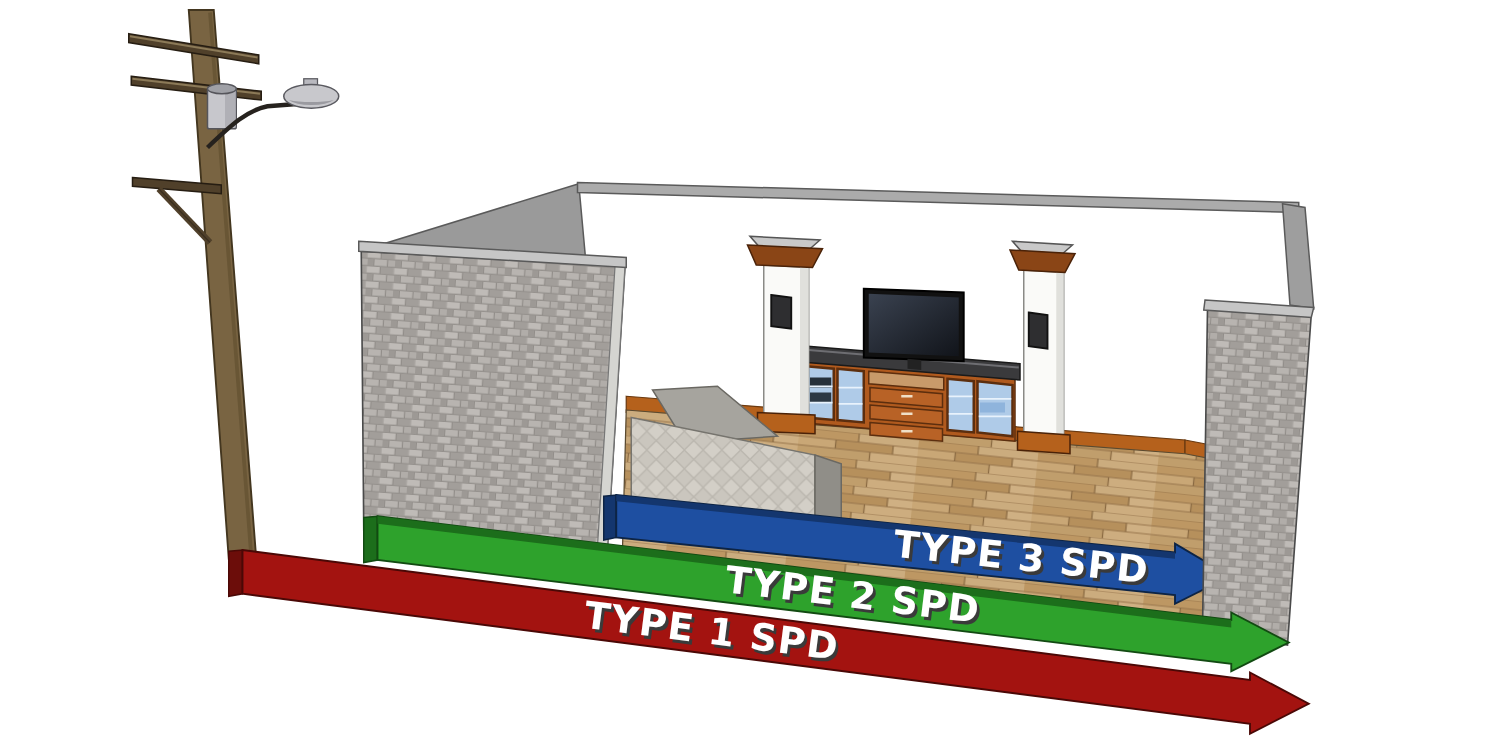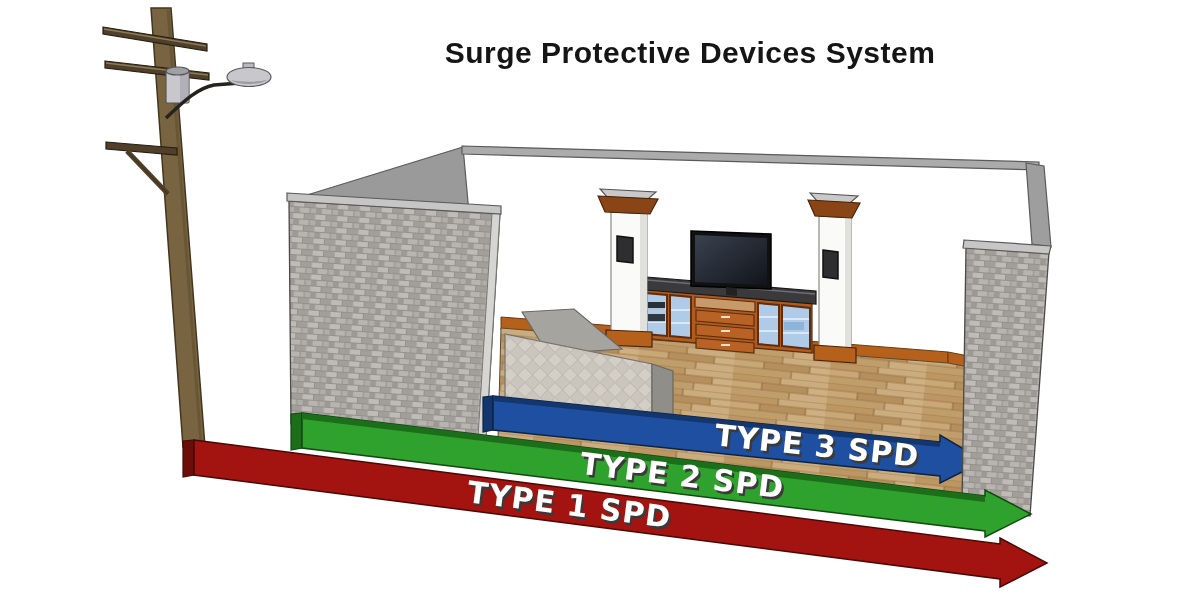--- a/index.html
+++ b/index.html
@@ -10,21 +10,20 @@
          font-family:"Liberation Sans",sans-serif;}
   svg{position:absolute;top:0;left:0;}
   .arrow-label{font-family:"DejaVu Sans",sans-serif;font-weight:bold;font-size:30px;
                letter-spacing:1px;}
 </style>
 </head>
 <body>
 
 <div class="stage">
 
-  <div class="title">Surge Protective Devices System</div>
 
   <svg width="1200" height="600" viewBox="0 0 1200 600">
     <defs>
       <pattern id="brick" width="22" height="12" patternUnits="userSpaceOnUse" patternTransform="rotate(4)">
         <rect width="22" height="12" fill="#AEAAA6"></rect>
         <rect x="0" y="0" width="10" height="5" fill="#BFBBB7"></rect>
         <rect x="11" y="0" width="10" height="5" fill="#A29E9A"></rect>
         <rect x="5.5" y="6" width="10" height="5" fill="#B8B4B0"></rect>
         <rect x="0" y="6" width="4.5" height="5" fill="#9D9995"></rect>
         <rect x="16.5" y="6" width="5.5" height="5" fill="#B1ADA9"></rect>

